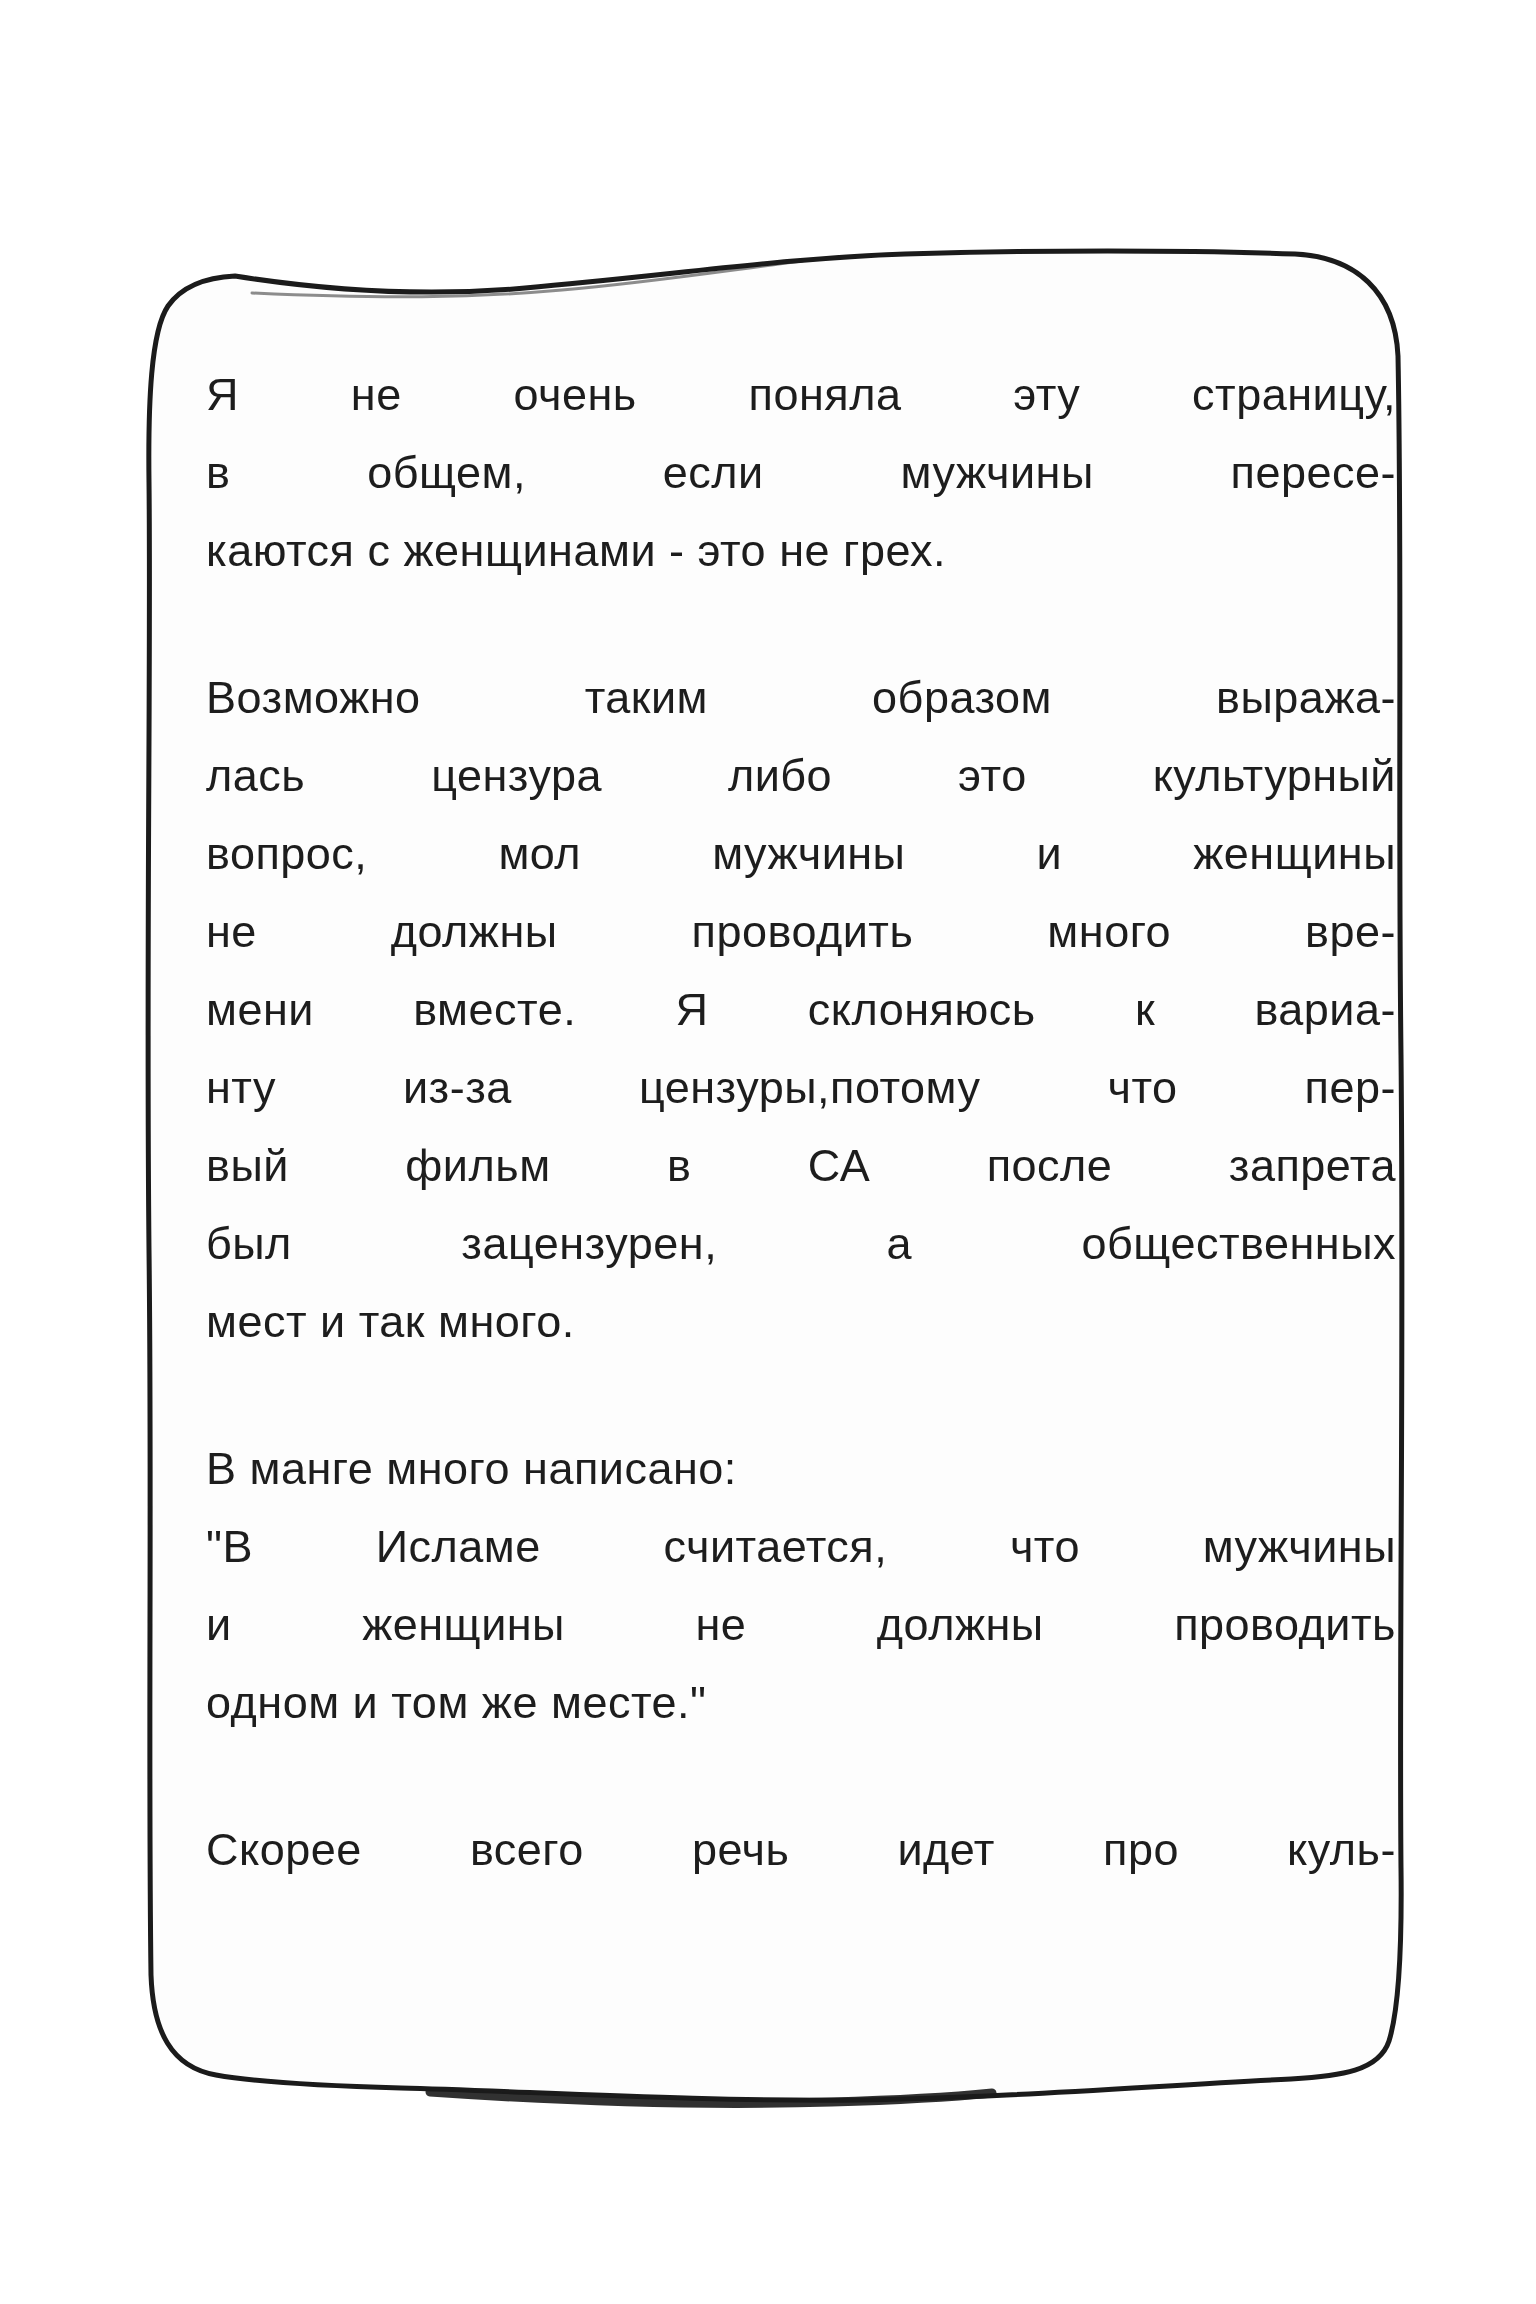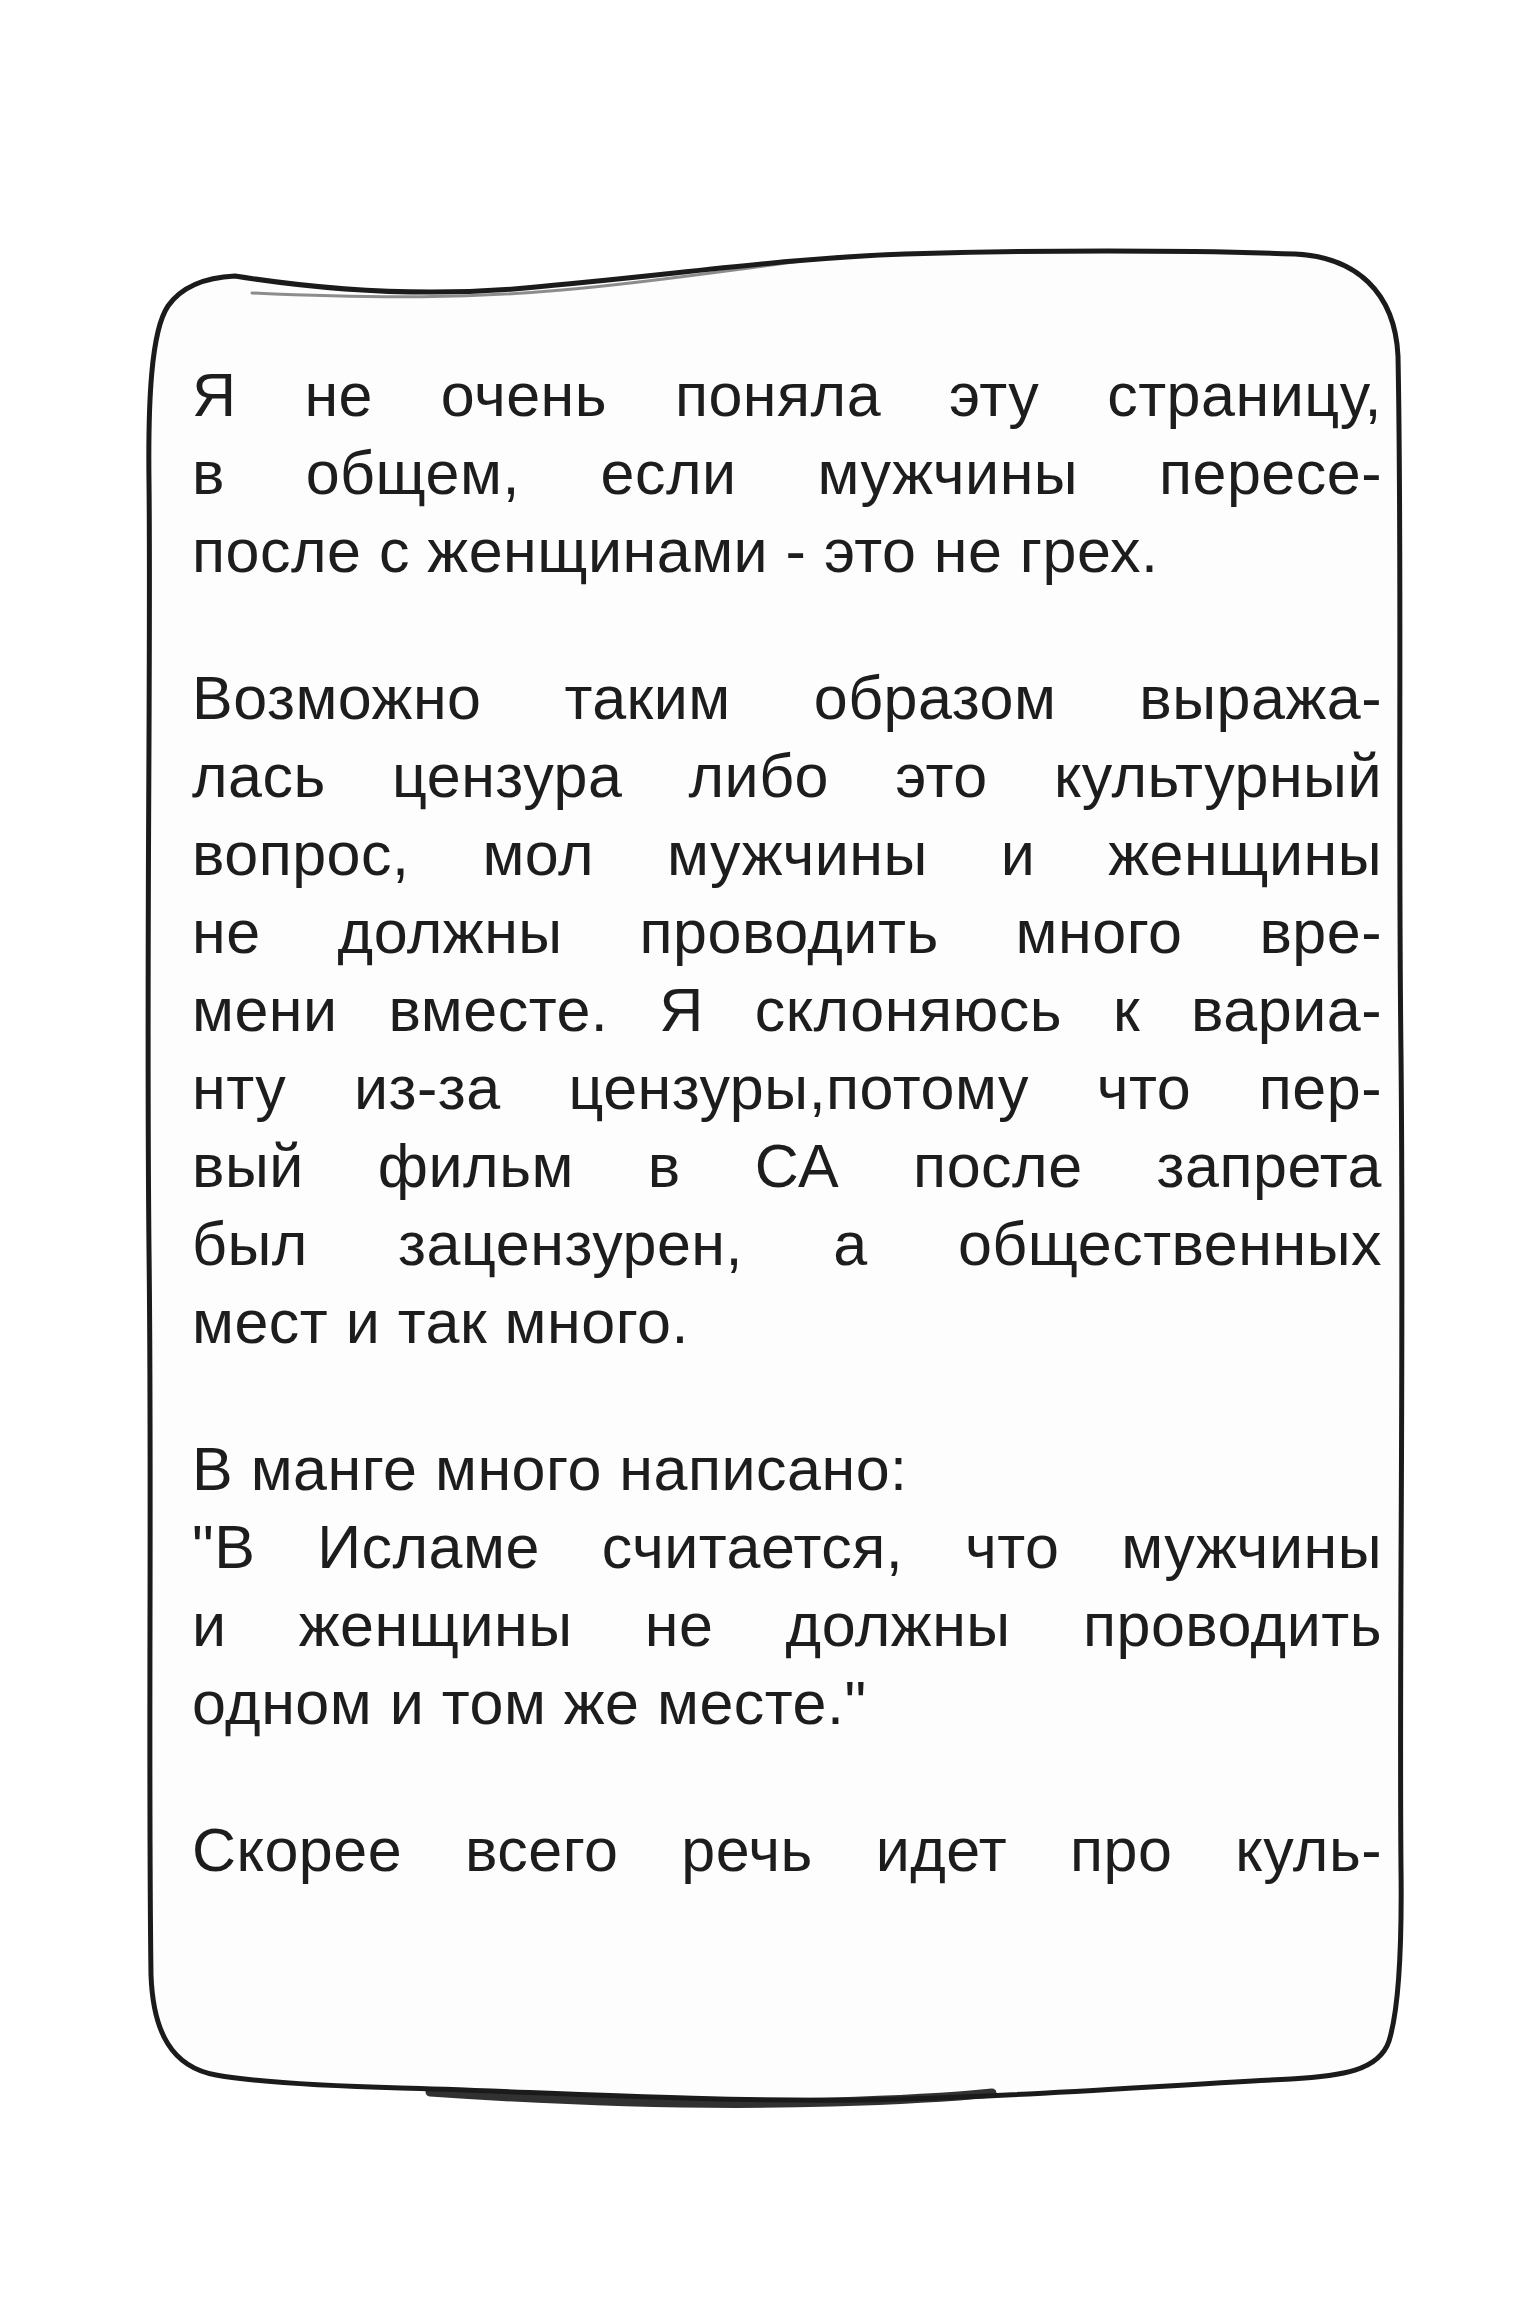--- a/index.html
+++ b/index.html
@@ -18,25 +18,25 @@
   .border-svg {
     position: absolute;
     left: 0;
     top: 0;
     width: 1536px;
     height: 2304px;
     display: block;
   }
   .note-text {
     position: absolute;
-    left: 192px;
+    left: 206px;
     top: 356px;
     width: 1190px;
     color: #1d1d1d;
-    font-size: 61px;
+    font-size: 45px;
     line-height: 78px;
     letter-spacing: 0.5px;
   }
   .paragraph {
     margin: 0 0 69px 0;
   }
   .paragraph:last-child {
     margin-bottom: 4px;
   }
   .line {
@@ -73,21 +73,21 @@
              C 185 282, 214 277, 235 276 Z" fill="#fdfdfd" stroke="#1b1b1b" stroke-width="5" stroke-linecap="round" stroke-linejoin="round"></path>
     <path d="M 430 2092 C 560 2101, 700 2106, 832 2102 C 902 2100, 952 2097, 992 2093" fill="none" stroke="#1b1b1b" stroke-width="9" opacity="0.9" stroke-linecap="round"></path>
     <path d="M 252 293 C 382 299, 472 298, 562 290 C 652 282, 722 271, 802 261" fill="none" stroke="#1b1b1b" stroke-width="3" opacity="0.5" stroke-linecap="round"></path>
   </svg>
 
   <div class="note-text">
 
     <div class="paragraph">
       <div class="line">Я не очень поняла эту страницу,</div>
       <div class="line">в общем, если мужчины пересе-</div>
-      <div class="line short">после с женщинами - это не грех.</div>
+      <div class="line short">каются с женщинами - это не грех.</div>
     </div>
 
     <div class="paragraph">
       <div class="line">Возможно таким образом выража-</div>
       <div class="line">лась цензура либо это культурный</div>
       <div class="line">вопрос, мол мужчины и женщины</div>
       <div class="line">не должны проводить много вре-</div>
       <div class="line">мени вместе. Я склоняюсь к вариа-</div>
       <div class="line">нту из-за цензуры,потому что пер-</div>
       <div class="line">вый фильм в СА после запрета</div>

